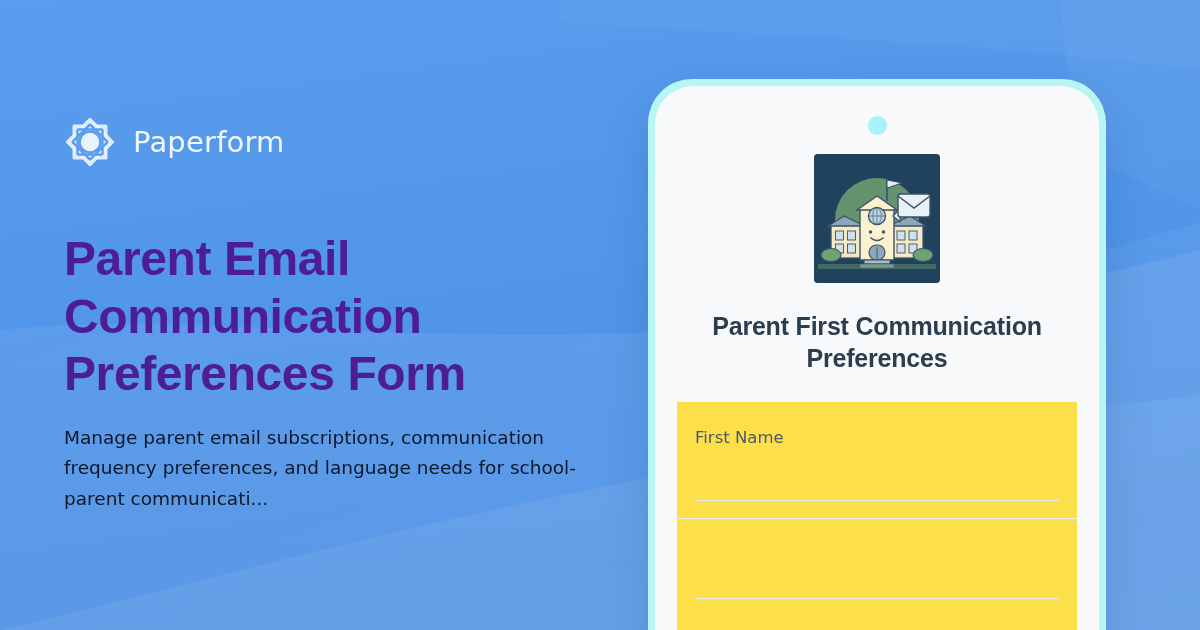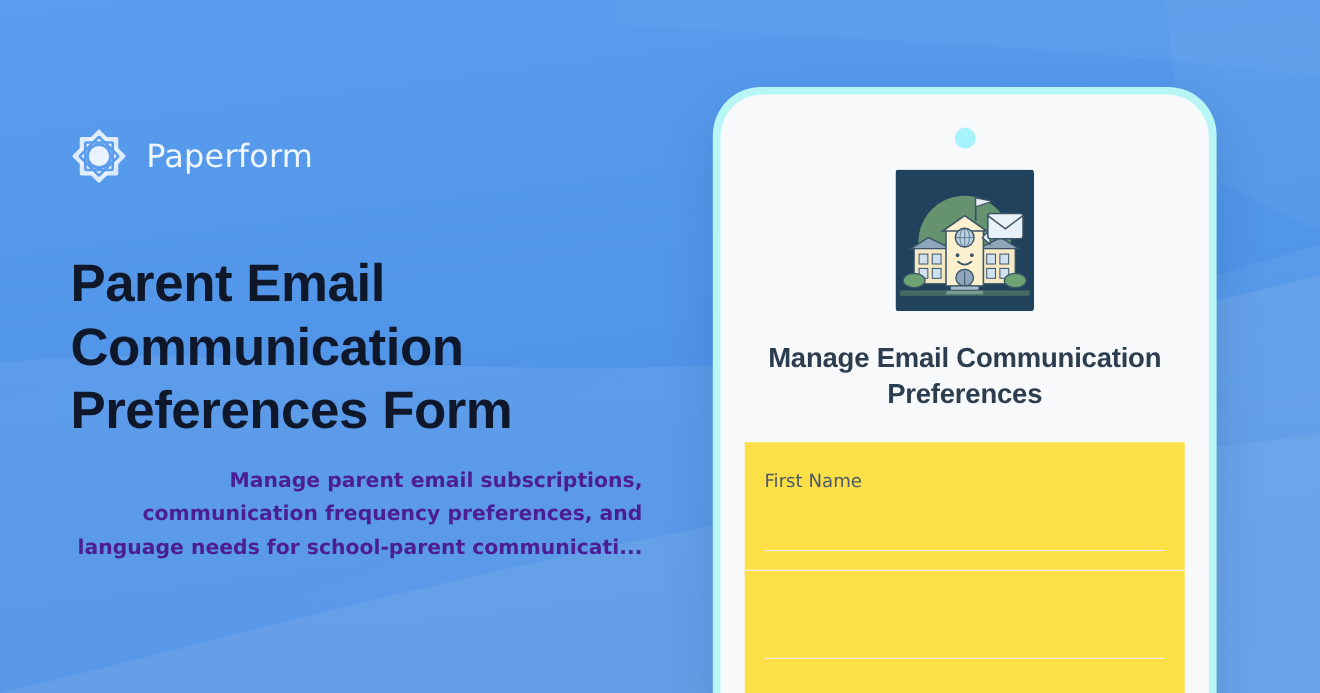--- a/index.html
+++ b/index.html
@@ -23,38 +23,37 @@
 
   .brand{ display:flex; align-items:center; gap:17px; margin-bottom:34px; }
   .brand-mark{ width:52px; height:52px; display:block; flex:0 0 auto; }
   .brand-name{
     color:#f0f6fd; font-size:29px; letter-spacing:.2px;
     font-weight:400; line-height:1;
     font-family:"DejaVu Sans", sans-serif;
   }
 
   .headline{
-    color:#0f172a;
+    color:#4c1d95;
     font-size:48px;
     line-height:1.2;
     font-weight:700;
     letter-spacing:-0.4px;
     max-width:470px;
     margin-bottom:20px;
     margin-top:28px;
   }
 
   .subhead{
-    color:#4c1d95;
+    color:#0f172a;
     font-size:18.5px;
     line-height:1.64;
-    font-weight:700;
+    font-weight:400;
     max-width:520px;
     font-family:"DejaVu Sans", sans-serif;
-    text-align:right;
   }
 
   
   .phone{
     position:absolute;
     left:648px; top:79px;
     width:458px; height:600px;
     border-radius:44px;
     background:#b7f6f4;
     padding:7px;
@@ -222,21 +221,21 @@
         <ellipse cx="109" cy="101" rx="10" ry="6.5" fill="#6fa273" stroke="#3a5366" stroke-width="1.1"></ellipse>
 
         <path d="M79,62 L86,55 L86,68 Z" fill="#e9f1f8" stroke="#3a5366" stroke-width="1.2"></path>
         <rect x="84" y="40" width="32" height="23" rx="2.5" fill="#e9f1f8" stroke="#3a5366" stroke-width="1.4"></rect>
         <path d="M84,42 L100,54 L116,42" fill="none" stroke="#3a5366" stroke-width="1.4"></path>
 
         <rect x="4" y="110" width="118" height="5" fill="#5f8a69" opacity="0.55"></rect>
       </svg>
     </div>
 
-    <div class="form-title">Manage Email Communication Preferences</div>
+    <div class="form-title">Parent First Communication Preferences</div>
 
     <div class="form-fields">
       <div class="field">
         <div class="field-label">First Name</div>
         <div class="field-line"></div>
       </div>
       <div class="field">
         <div class="field-line"></div>
       </div>
     </div>

